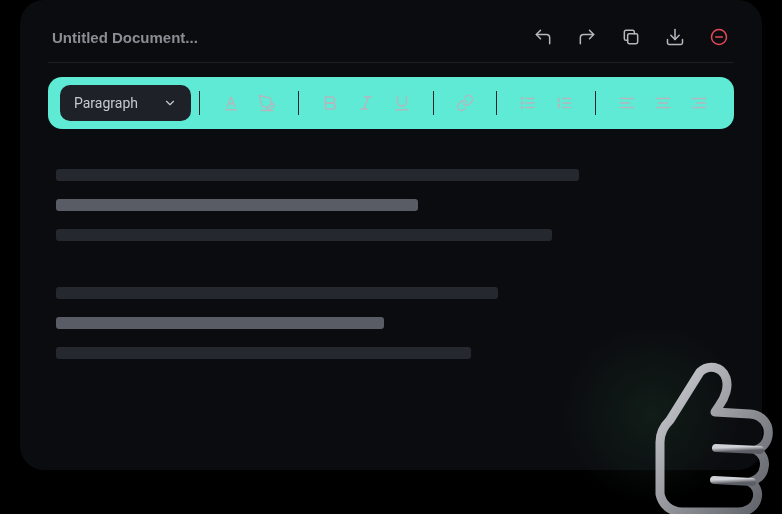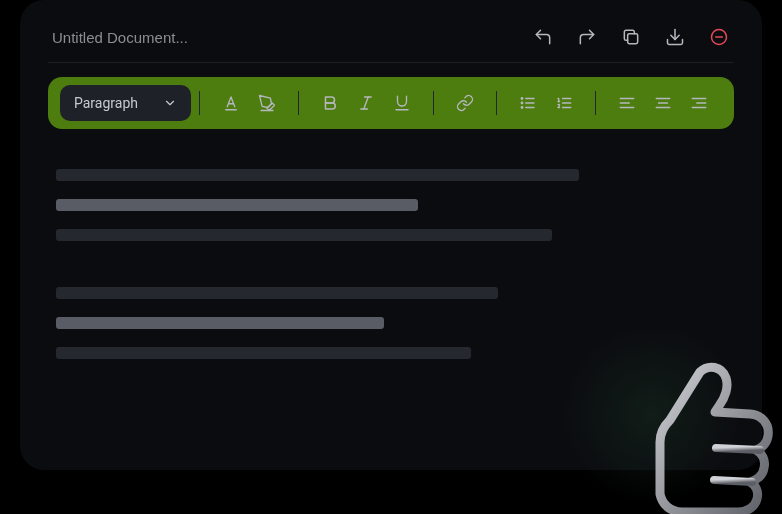--- a/index.html
+++ b/index.html
@@ -25,21 +25,21 @@
       display: flex;
       align-items: center;
       justify-content: space-between;
       padding: 6px 4px 10px 4px;
     }
     .title-input {
       background: transparent;
       border: none;
       color: #8b8d94;
       font-size: 15px;
-      font-weight: 400;
+      font-weight: 700;
       outline: none;
       flex: 1;
     }
     .title-input::placeholder { color: #8b8d94; }
     .action-icons {
       display: flex;
       gap: 22px;
       align-items: center;
     }
     .icon-btn {
@@ -54,21 +54,21 @@
     .icon-btn.danger { color: #e54857; }
     .divider {
       height: 1px;
       background: #1d1f25;
       margin: 4px 0 14px 0;
     }
     .toolbar {
       display: flex;
       align-items: center;
       gap: 8px;
-      background: #4d7c0f;
+      background: #5eead4;
       border-radius: 14px;
       padding: 8px 12px;
     }
     .style-select {
       display: flex;
       align-items: center;
       justify-content: space-between;
       background: #1f2128;
       border-radius: 10px;
       padding: 10px 14px;

